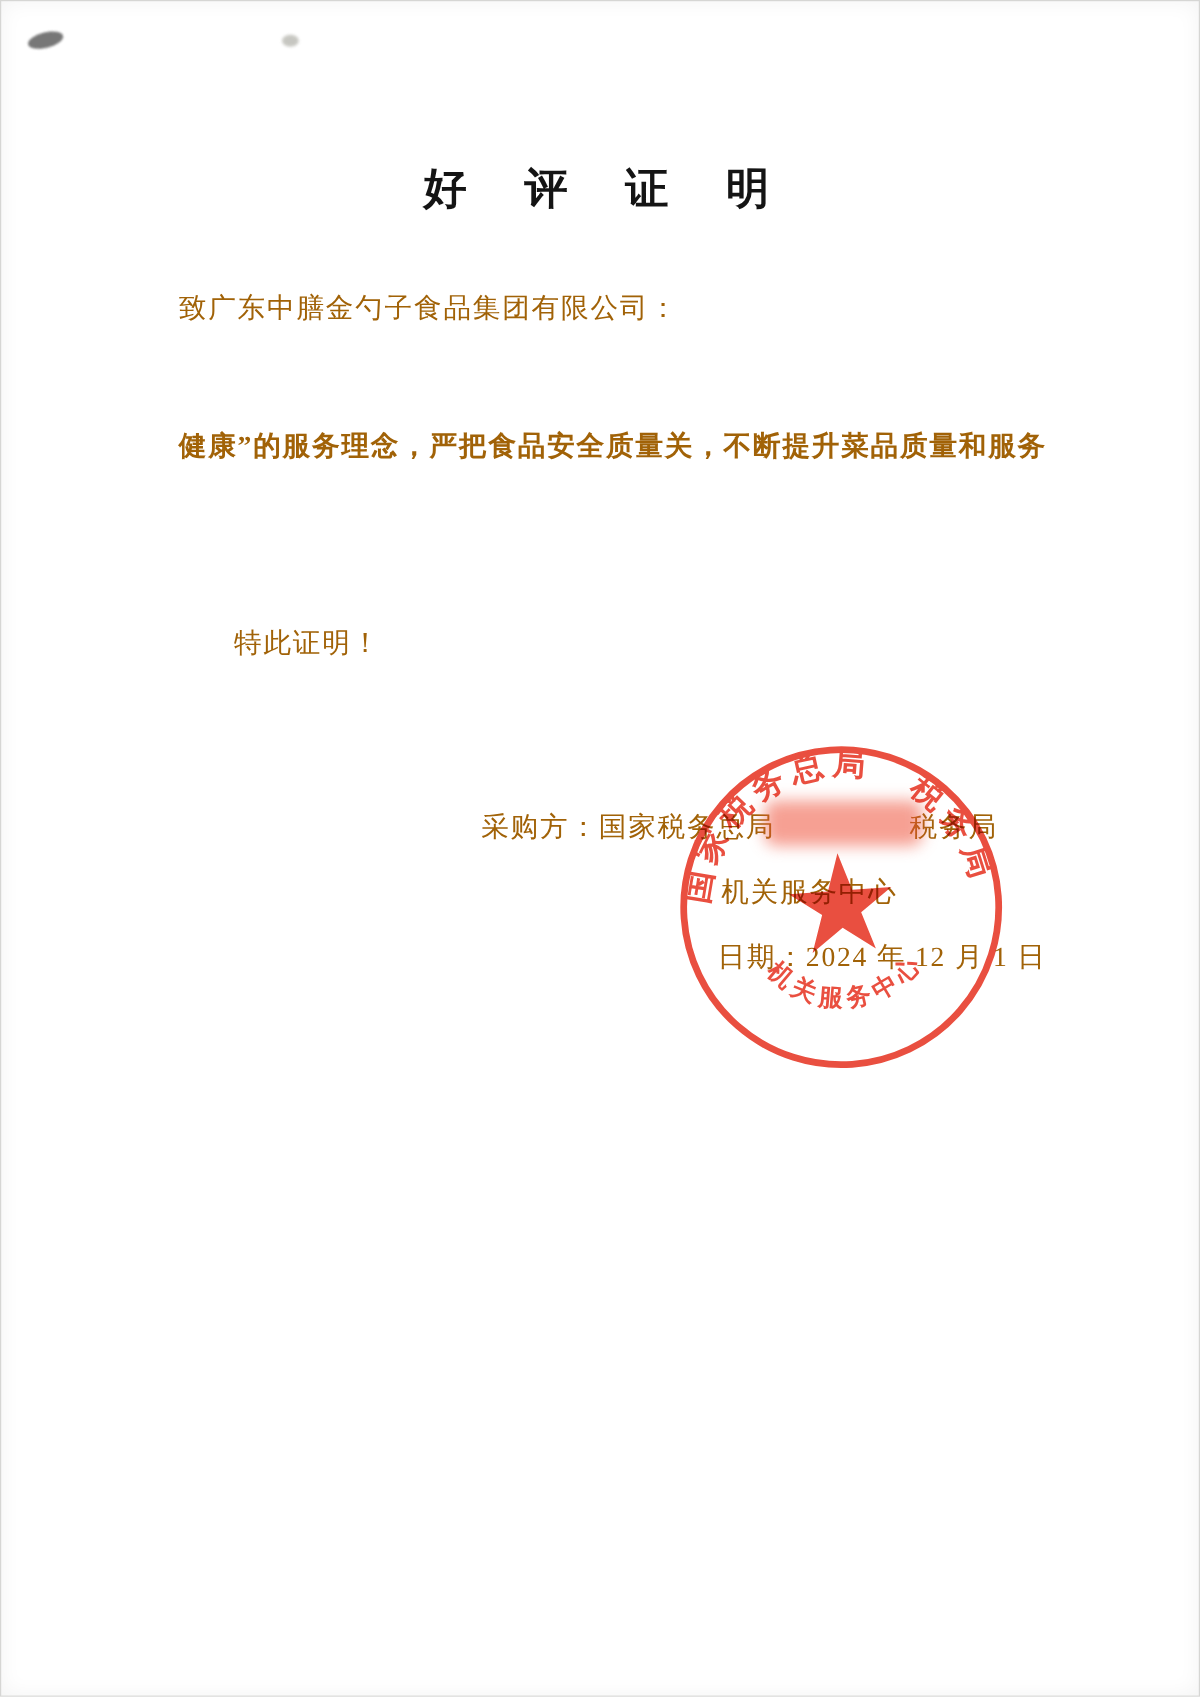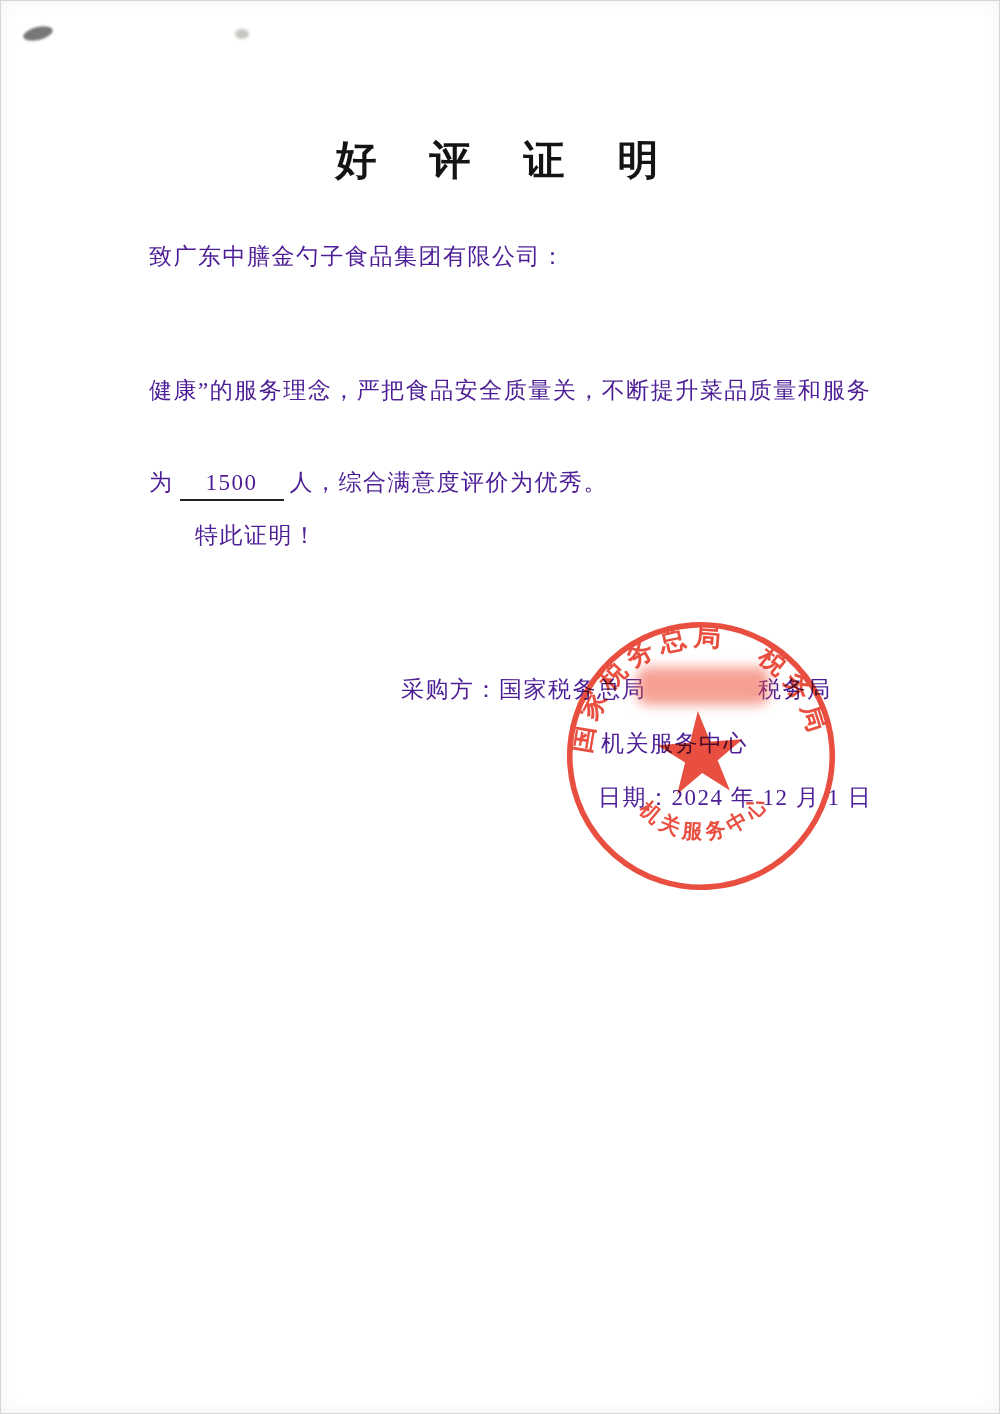--- a/index.html
+++ b/index.html
@@ -6,25 +6,25 @@
   html,body { width:1000px; height:1414px; }
   body { background:#e8e8e6; font-family:"Liberation Serif","DejaVu Serif",serif; }
   .page {
     position:relative; width:1000px; height:1414px;
     background:#ffffff; overflow:hidden;
     border:1px solid #d6d6d4;
     box-shadow: inset 0 0 18px rgba(0,0,0,0.05);
   }
   .doc-title {
     position:absolute; top:132px; left:0; width:100%;
-    text-align:center; font-size:41px; font-weight:bold;
+    text-align:center; font-size:36px; font-weight:bold;
     color:#141414; letter-spacing:6px;
   }
   .text-line {
-    position:absolute; font-size:23px; color:#4c1d95;
+    position:absolute; font-size:23px; color:#a16207;
     letter-spacing:1.5px; white-space:nowrap; line-height:1.4;
   }
   .fill-blank {
     display:inline-block; min-width:104px; text-align:center;
     border-bottom:2px solid #222; padding:0 4px; margin:0 6px;
   }
   .redacted-gap { display:inline-block; width:112px; }
   .redaction-blur {
     position:absolute; left:636px; top:666px; width:132px; height:38px;
     background:rgba(238,82,58,0.55); border-radius:10px;
@@ -51,26 +51,23 @@
 <div class="page">
 
   <div class="artifact-1"></div>
   <div class="artifact-2"></div>
 
   <div class="doc-title">好　评　证　明</div>
 
   <div class="text-line" style="left:148px; top:240px;">致广东中膳金勺子食品集团有限公司：</div>
 
 
-  <div class="text-line" style="left:148px; top:374px;">健康”的服务理念，严把食品安全质量关，不断提升菜品质量和服务</div>
+  <div class="text-line" style="left:148px; top:355px;font-weight:bold;">健康”的服务理念，严把食品安全质量关，不断提升菜品质量和服务</div>
 
 
-  <div class="text-line" style="left:148px; top:466px;">
-    <span>为</span><span class="fill-blank">1500</span><span>人，综合满意度评价为优秀。</span>
-  </div>
 
   <div class="text-line" style="left:194px; top:519px;">特此证明！</div>
 
   <div class="text-line" style="left:400px; top:673px; z-index:1;">
     <span>采购方：国家税务总局</span><span class="redacted-gap"></span><span>税务局</span>
   </div>
 
   <div class="text-line" style="left:600px; top:727px; z-index:1;">机关服务中心</div>
 
   <div class="text-line" style="left:597px; top:781px; z-index:1;">日期：2024 年 12 月 1 日</div>

